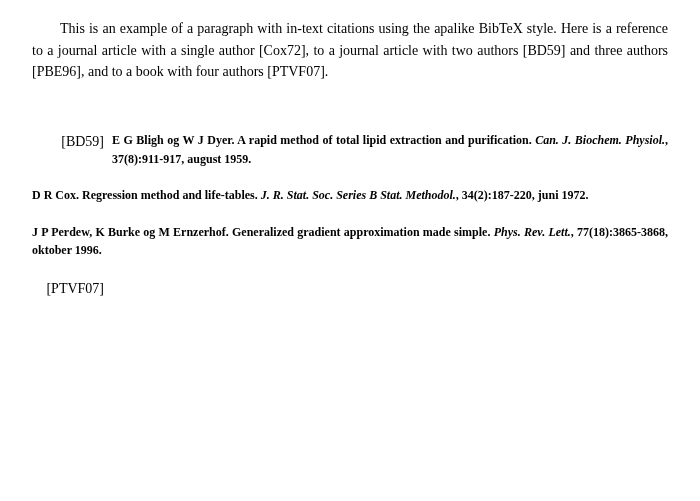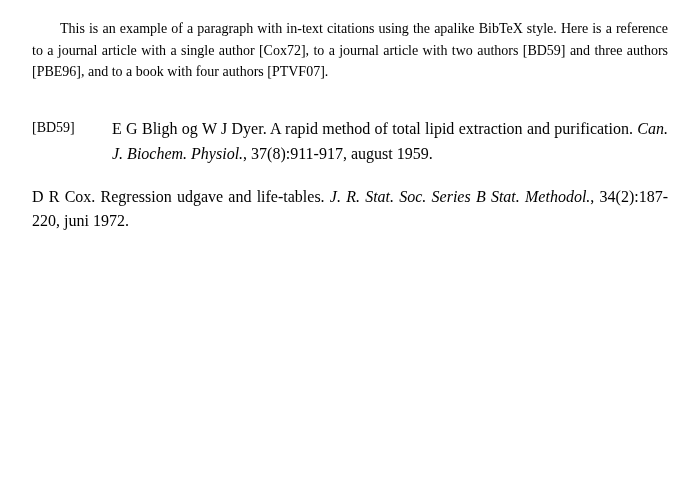--- a/index.html
+++ b/index.html
@@ -14,21 +14,21 @@
       font-size: 14px;
       color: #000000;
       width: 700px;
       min-height: 501px;
       padding: 18px 32px 32px 32px;
     }
 
     .paragraph {
       text-align: justify;
       line-height: 1.55;
-      margin-bottom: 34px;
+      margin-bottom: 48px;
       text-indent: 2em;
     }
 
     .bibliography {
       margin-top: 0;
     }
 
     .bib-entry {
       display: flex;
       flex-direction: row;
@@ -37,44 +37,47 @@
       text-align: justify;
       align-items: flex-start;
     }
 
     .bib-key {
       min-width: 80px;
       flex-shrink: 0;
       font-family: "Computer Modern", "Latin Modern", Georgia, "Times New Roman", Times, serif;
       font-size: 14px;
       padding-right: 8px;
-      text-align: left;
+      text-align: right;
     }
 
     .bib-content {
       flex: 1;
       font-family: "Computer Modern", "Latin Modern", Georgia, "Times New Roman", Times, serif;
-      font-size: 16px;
+      font-size: 12px;
       line-height: 1.55;
+      font-weight: bold;
     }
 
     .bib-content em {
       font-style: italic;
     }
   </style>
 </head>
 <body>
 
 <p class="paragraph">This is an example of a paragraph with in-text citations using the apalike BibTeX style.  Here is a reference to a journal article with a single author [Cox72], to a journal article with two authors [BD59] and three authors [PBE96], and to a book with four authors [PTVF07].</p>
 
 <div class="bibliography">
 <div class="bib-entry">
       <span class="bib-key">[BD59]</span>
       <div class="bib-content"><span>E G Bligh og W J Dyer.  A rapid method of total lipid extraction and purification.  </span><em>Can. J. Biochem. Physiol.</em><span>, 37(8):911-917, august 1959.</span></div>
     </div>
     <div class="bib-entry">
-      <div class="bib-content"><span>D R Cox.  Regression udgave and life-tables.  </span><em>J. R. Stat. Soc. Series B Stat. Methodol.</em><span>, 34(2):187-220, juni 1972.</span></div>
+      <div class="bib-content"><span>D R Cox.  Regression method and life-tables.  </span><em>J. R. Stat. Soc. Series B Stat. Methodol.</em><span>, 34(2):187-220, juni 1972.</span></div>
     </div>
     <div class="bib-entry">
+      <div class="bib-content"><span>J P Perdew, K Burke og M Ernzerhof.  Generalized gradient approximation made simple.  </span><em>Phys. Rev. Lett.</em><span>, 77(18):3865-3868, oktober 1996.</span></div>
     </div>
     <div class="bib-entry">
+      <span class="bib-key">[PTVF07]</span>
     </div>
   </div>
 
 </body></html>

